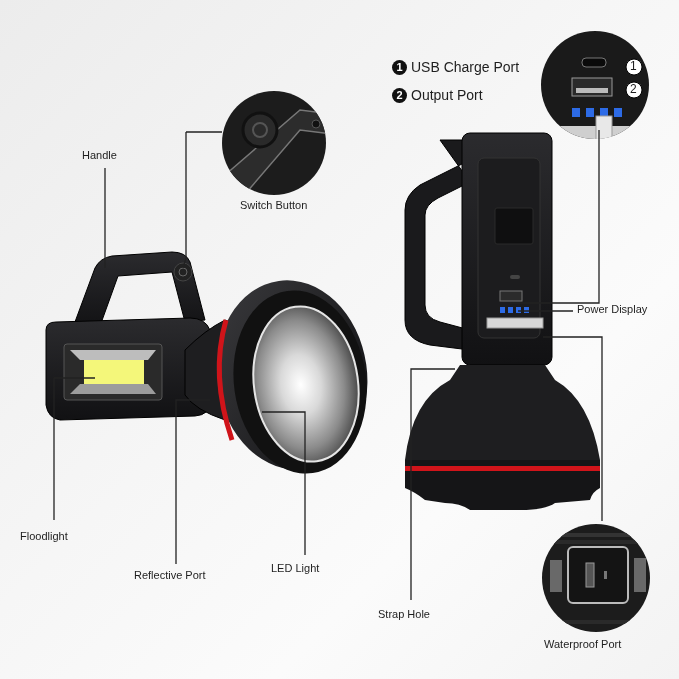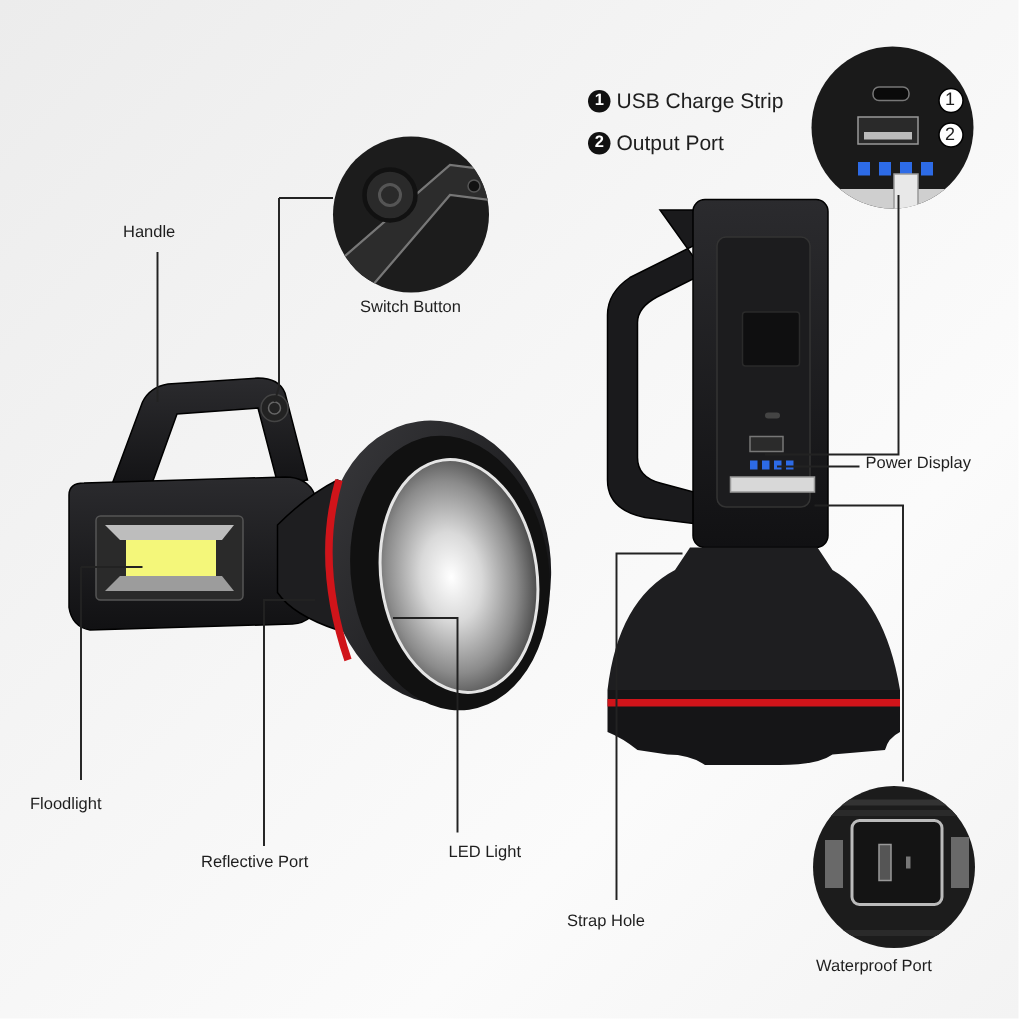--- a/index.html
+++ b/index.html
@@ -148,32 +148,32 @@
       <polyline points="305,555 305,412 262,412"></polyline>
       <polyline points="599,130 599,303 510,303"></polyline>
       <polyline points="518,311 573,311"></polyline>
       <polyline points="543,337 602,337 602,521"></polyline>
       <polyline points="411,600 411,369 455,369"></polyline>
     </g>
   </svg>
 
   <div class="legend" style="left:392px; top:59px;">
     <span class="num-badge">1</span>
-    <span>USB Charge Strip</span>
+    <span>USB Charge Port</span>
   </div>
   <div class="legend" style="left:392px; top:87px;">
     <span class="num-badge">2</span>
     <span>Output Port</span>
   </div>
 
   <div class="label" style="left:630px; top:59px; font-size:12px;">1</div>
   <div class="label" style="left:630px; top:82px; font-size:12px;">2</div>
 
   <div class="label" style="left:82px; top:149px;">Handle</div>
   <div class="label" style="left:240px; top:199px;">Switch Button</div>
   <div class="label" style="left:20px; top:530px;">Floodlight</div>
   <div class="label" style="left:134px; top:569px;">Reflective Port</div>
-  <div class="label" style="left:271px; top:562px;margin-left:28px;">LED Light</div>
+  <div class="label" style="left:271px; top:562px;">LED Light</div>
   <div class="label" style="left:577px; top:303px;">Power Display</div>
   <div class="label" style="left:378px; top:608px;">Strap Hole</div>
   <div class="label" style="left:544px; top:638px;">Waterproof Port</div>
 
 </div>
 
 </body></html>

